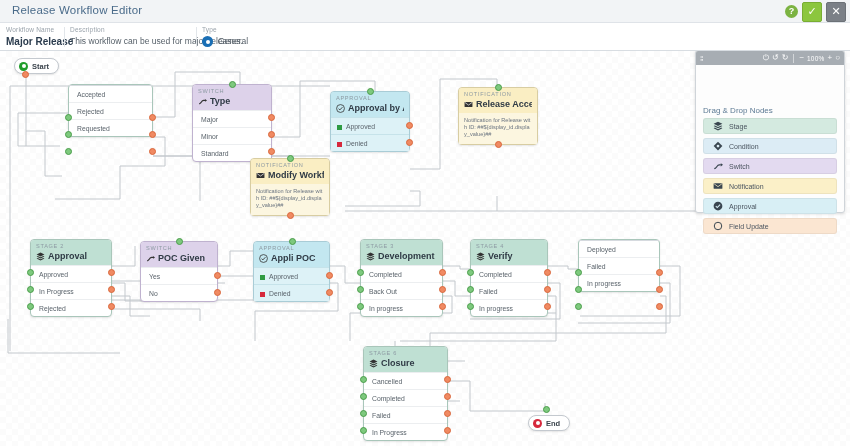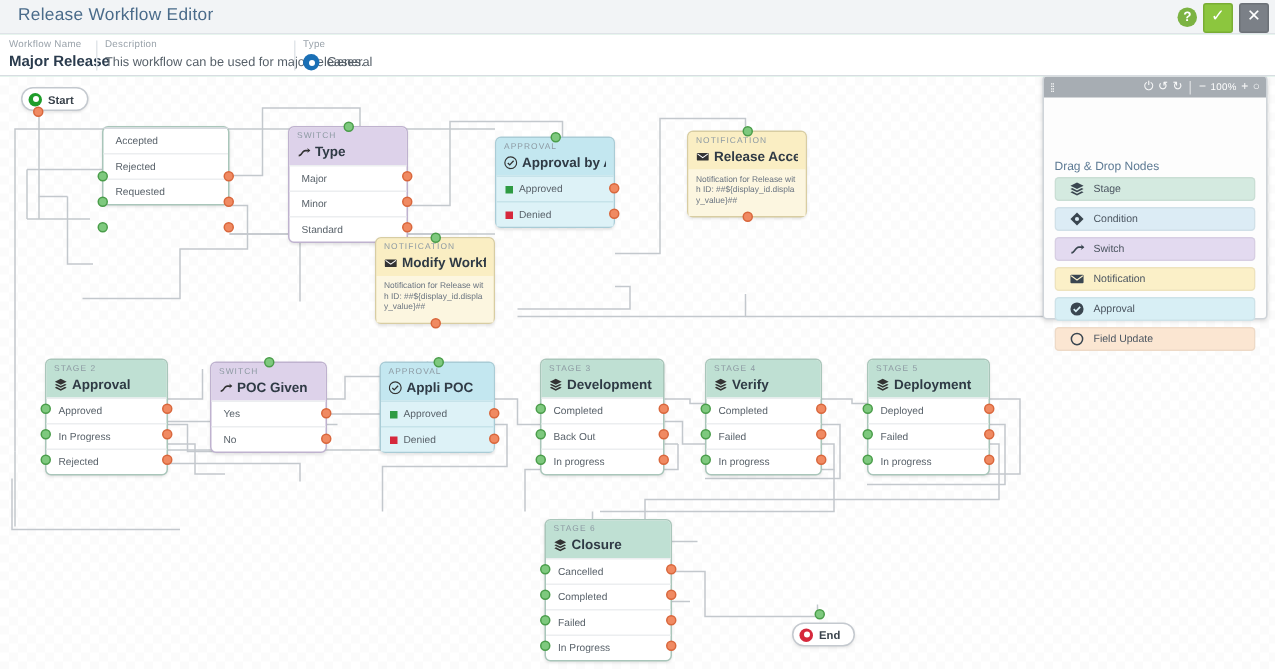--- a/index.html
+++ b/index.html
@@ -451,31 +451,20 @@
       <div class="nrow">In progress</div>
       <span class="port in" style="left:-4px;top:29px;"></span>
       <span class="port in" style="left:-4px;top:46px;"></span>
       <span class="port in" style="left:-4px;top:63px;"></span>
       <span class="port out" style="right:-4px;top:29px;"></span>
       <span class="port out" style="right:-4px;top:46px;"></span>
       <span class="port out" style="right:-4px;top:63px;"></span>
     </div>
 
     <div class="node stage" style="left:578px;top:188px;width:82px;">
-      <div class="nhead h-stage">
-        <span class="kind">STAGE 5</span>
-        <span class="nname">
-          <svg class="gico" viewBox="0 0 16 16">
-              <path fill="#333" d="M8 1 1 4.5 8 8l7-3.5z"></path>
-              <path fill="#333" d="M1 8l7 3.5L15 8l-2-1-5 2.5L3 7z"></path>
-              <path fill="#333" d="M1 11.5L8 15l7-3.5-2-1-5 2.5-5-2.5z"></path>
-            </svg>
-          <span>Deployment</span>
-        </span>
-      </div>
       <div class="nrow">Deployed</div>
       <div class="nrow">Failed</div>
       <div class="nrow">In progress</div>
       <span class="port in" style="left:-4px;top:29px;"></span>
       <span class="port in" style="left:-4px;top:46px;"></span>
       <span class="port in" style="left:-4px;top:63px;"></span>
       <span class="port out" style="right:-4px;top:29px;"></span>
       <span class="port out" style="right:-4px;top:46px;"></span>
       <span class="port out" style="right:-4px;top:63px;"></span>
     </div>

